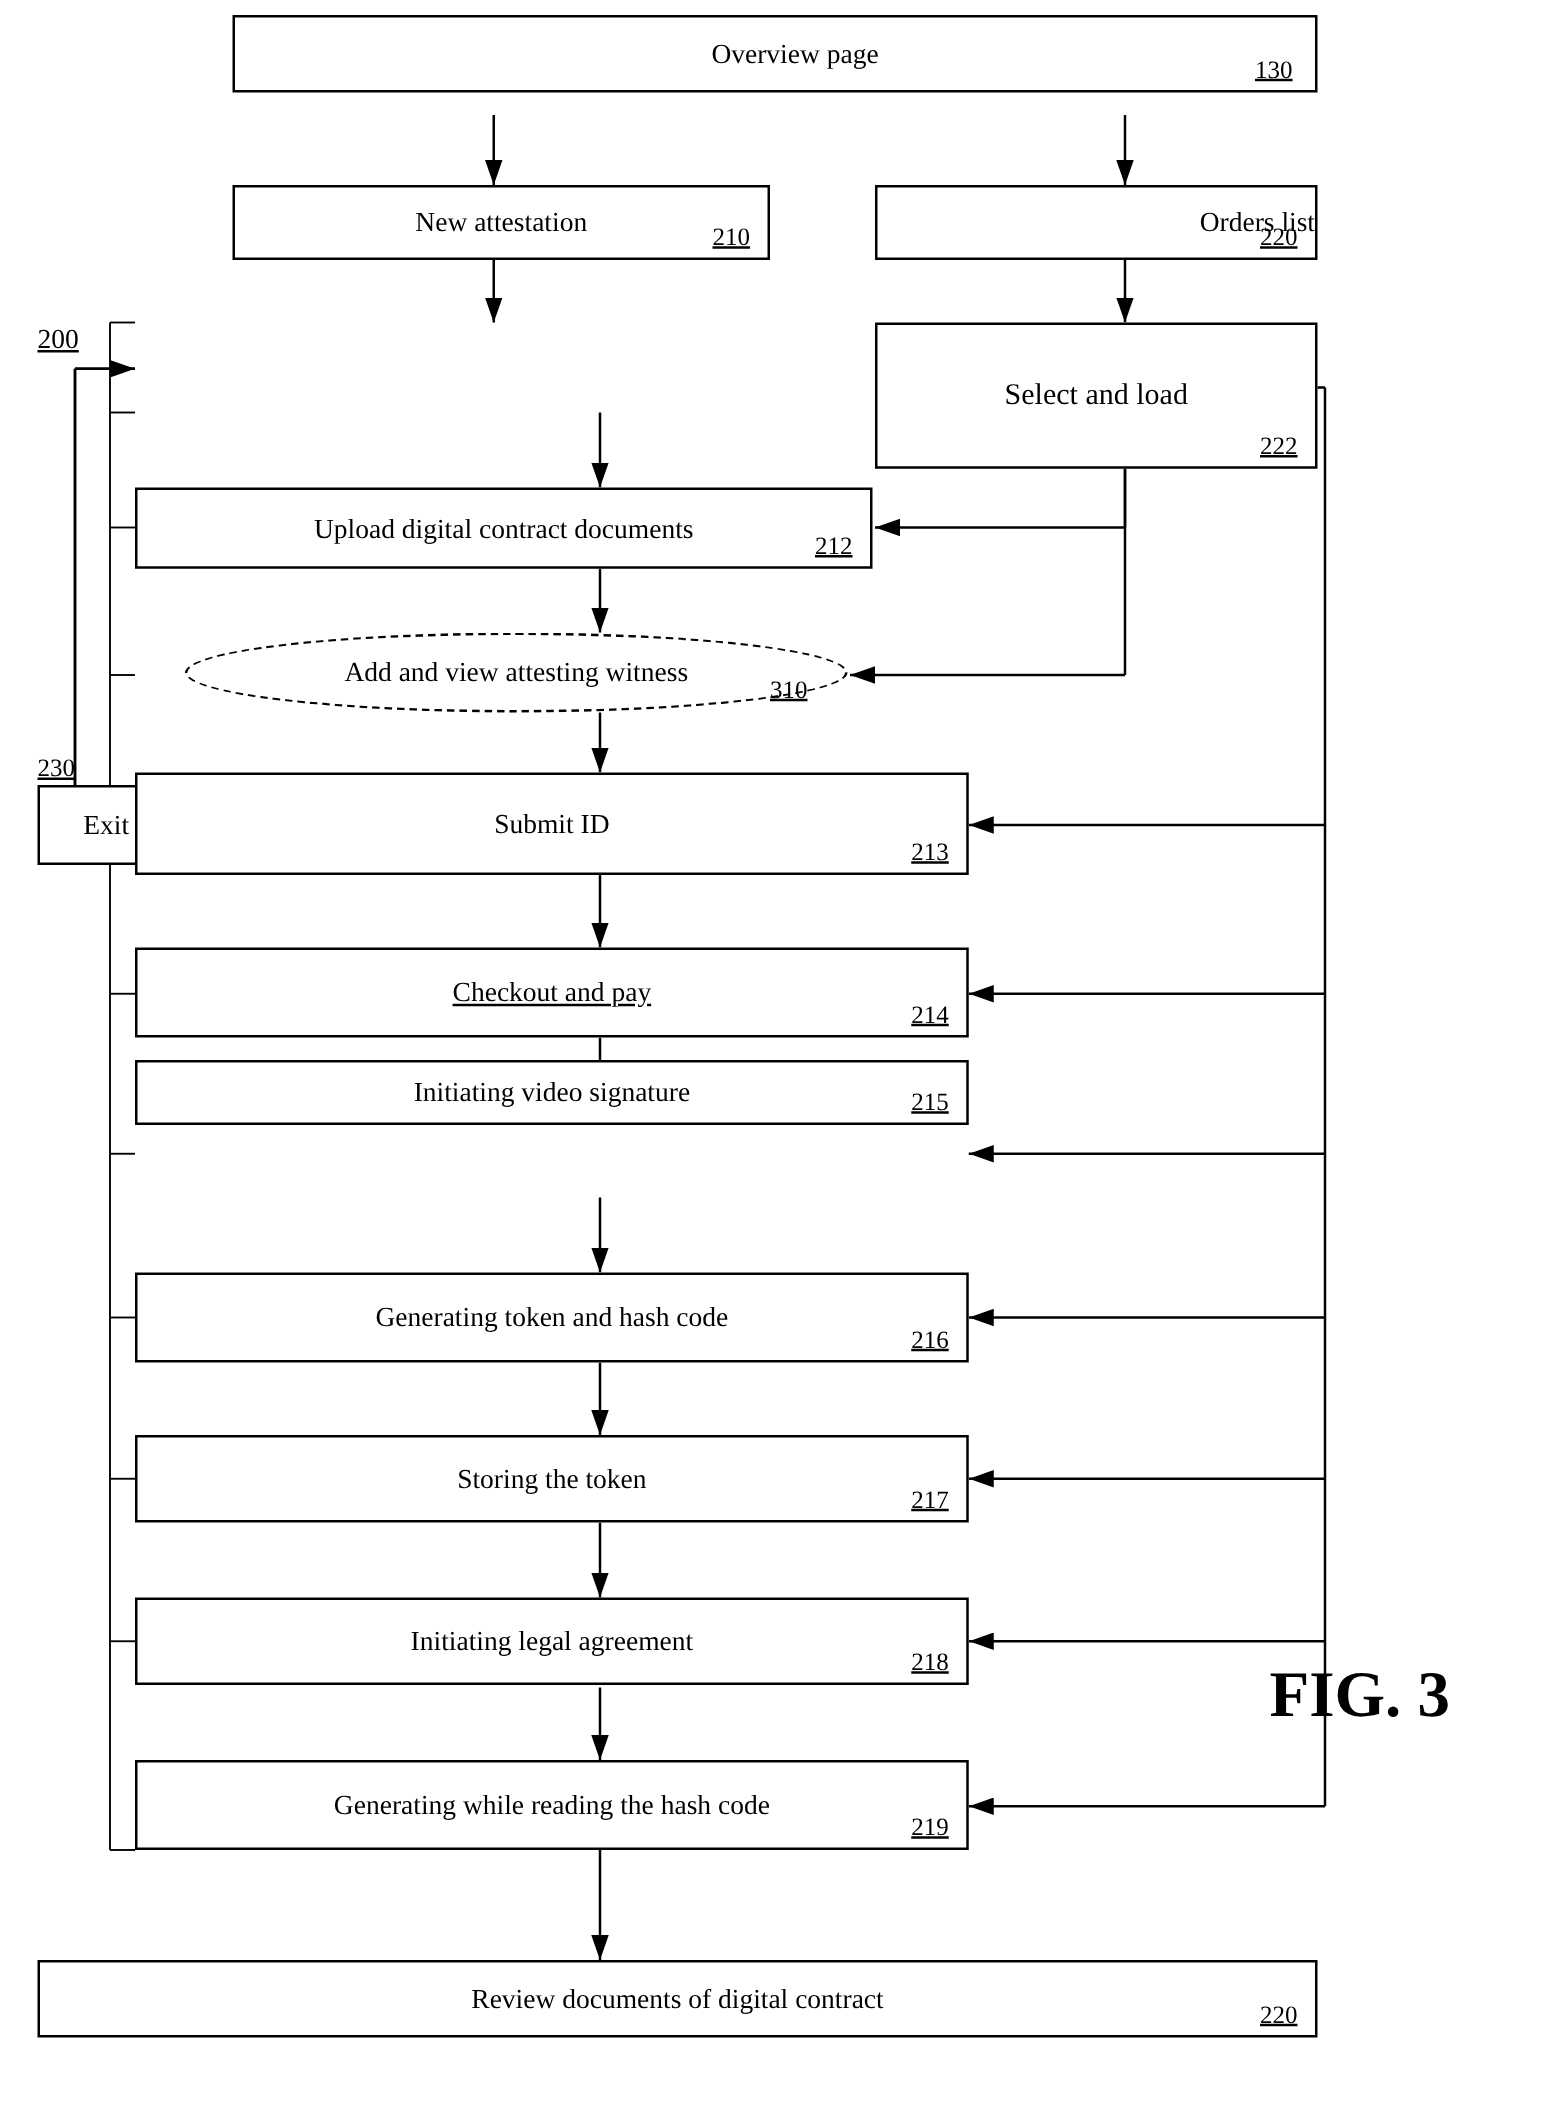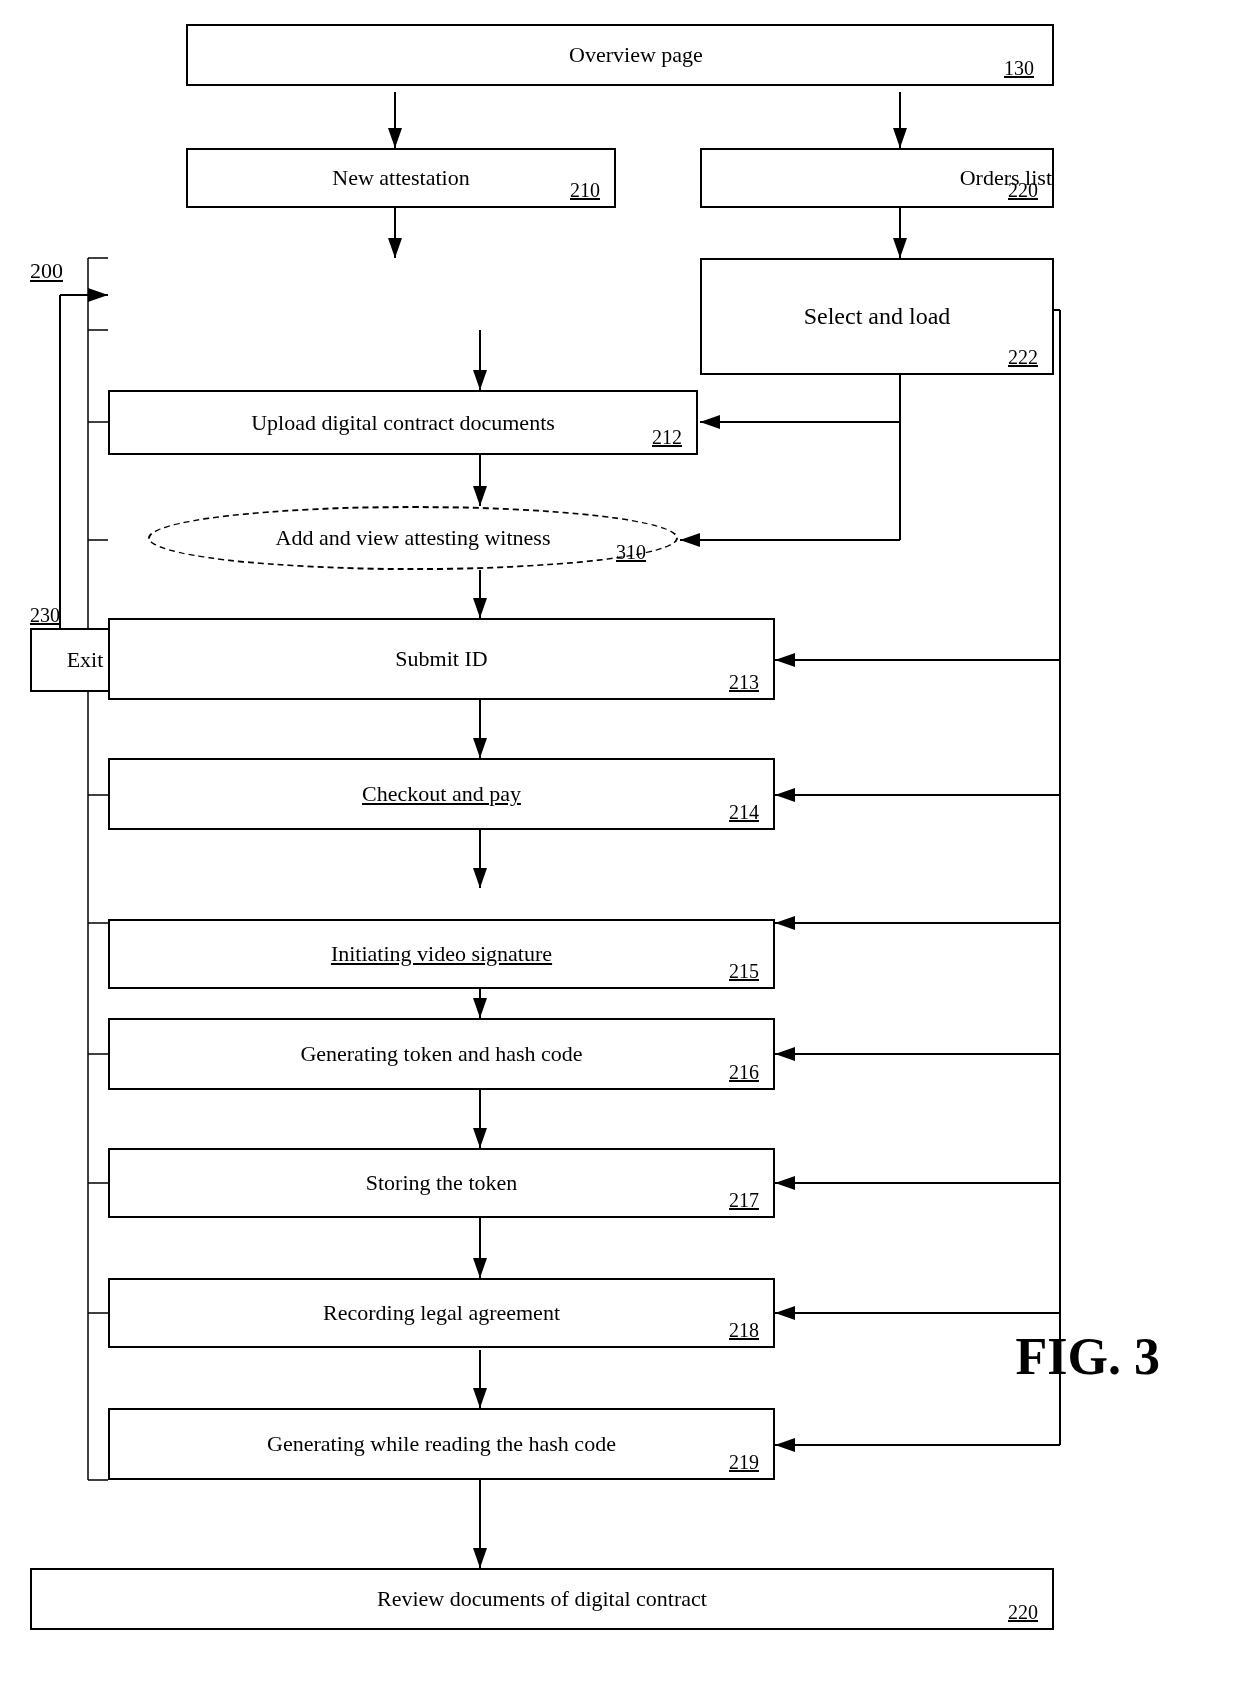--- a/index.html
+++ b/index.html
@@ -149,21 +149,21 @@
     <line x1="88" y1="422" x2="108" y2="422" stroke="#000" stroke-width="1.5"></line>
     <line x1="88" y1="540" x2="108" y2="540" stroke="#000" stroke-width="1.5"></line>
     <line x1="88" y1="660" x2="108" y2="660" stroke="#000" stroke-width="1.5"></line>
     <line x1="88" y1="795" x2="108" y2="795" stroke="#000" stroke-width="1.5"></line>
     <line x1="88" y1="923" x2="108" y2="923" stroke="#000" stroke-width="1.5"></line>
     <line x1="88" y1="1054" x2="108" y2="1054" stroke="#000" stroke-width="1.5"></line>
     <line x1="88" y1="1183" x2="108" y2="1183" stroke="#000" stroke-width="1.5"></line>
     <line x1="88" y1="1313" x2="108" y2="1313" stroke="#000" stroke-width="1.5"></line>
   </svg>
 
-  <div class="box" style="left: 186px; top: 24px; width: 868px; height: 62px; padding-left: 32px;">
+  <div class="box" style="left: 186px; top: 12px; width: 868px; height: 62px; padding-left: 32px;">
     <span>Overview page</span>
     <span class="box-ref" style="position:absolute; right: 18px; bottom: 4px;">130</span>
   </div>
 
   <div class="box" style="left: 186px; top: 148px; width: 430px; height: 60px;">
     <span>New attestation</span>
     <span class="box-ref" style="position:absolute; right: 14px; bottom: 4px;">210</span>
   </div>
 
   <div class="box" style="left: 700px; top: 148px; width: 354px; height: 60px; justify-content: flex-end;">
@@ -199,37 +199,37 @@
   <div class="box" style="left: 108px; top: 618px; width: 667px; height: 82px;">
     <span>Submit ID</span>
     <span class="box-ref" style="position:absolute; right: 14px; bottom: 4px;">213</span>
   </div>
 
   <div class="box" style="left: 108px; top: 758px; width: 667px; height: 72px; text-decoration: underline;">
     <span>Checkout and pay</span>
     <span class="box-ref" style="position:absolute; right: 14px; bottom: 4px;">214</span>
   </div>
 
-  <div class="box" style="left: 108px; top: 919px; width: 667px; height: 70px; text-decoration: underline;">
+  <div class="box" style="left: 108px; top: 848px; width: 667px; height: 52px;">
     <span>Initiating video signature</span>
     <span class="box-ref" style="position:absolute; right: 14px; bottom: 4px;">215</span>
   </div>
 
   <div class="box" style="left: 108px; top: 1018px; width: 667px; height: 72px;">
     <span>Generating token and hash code</span>
     <span class="box-ref" style="position:absolute; right: 14px; bottom: 4px;">216</span>
   </div>
 
   <div class="box" style="left: 108px; top: 1148px; width: 667px; height: 70px;">
     <span>Storing the token</span>
     <span class="box-ref" style="position:absolute; right: 14px; bottom: 4px;">217</span>
   </div>
 
   <div class="box" style="left: 108px; top: 1278px; width: 667px; height: 70px;">
-    <span>Recording legal agreement</span>
+    <span>Initiating legal agreement</span>
     <span class="box-ref" style="position:absolute; right: 14px; bottom: 4px;">218</span>
   </div>
 
   <div class="box" style="left: 108px; top: 1408px; width: 667px; height: 72px;">
     <span>Generating while reading the hash code</span>
     <span class="box-ref" style="position:absolute; right: 14px; bottom: 4px;">219</span>
   </div>
 
   <div class="box" style="left: 30px; top: 1568px; width: 1024px; height: 62px;">
     <span>Review documents of digital contract</span>

